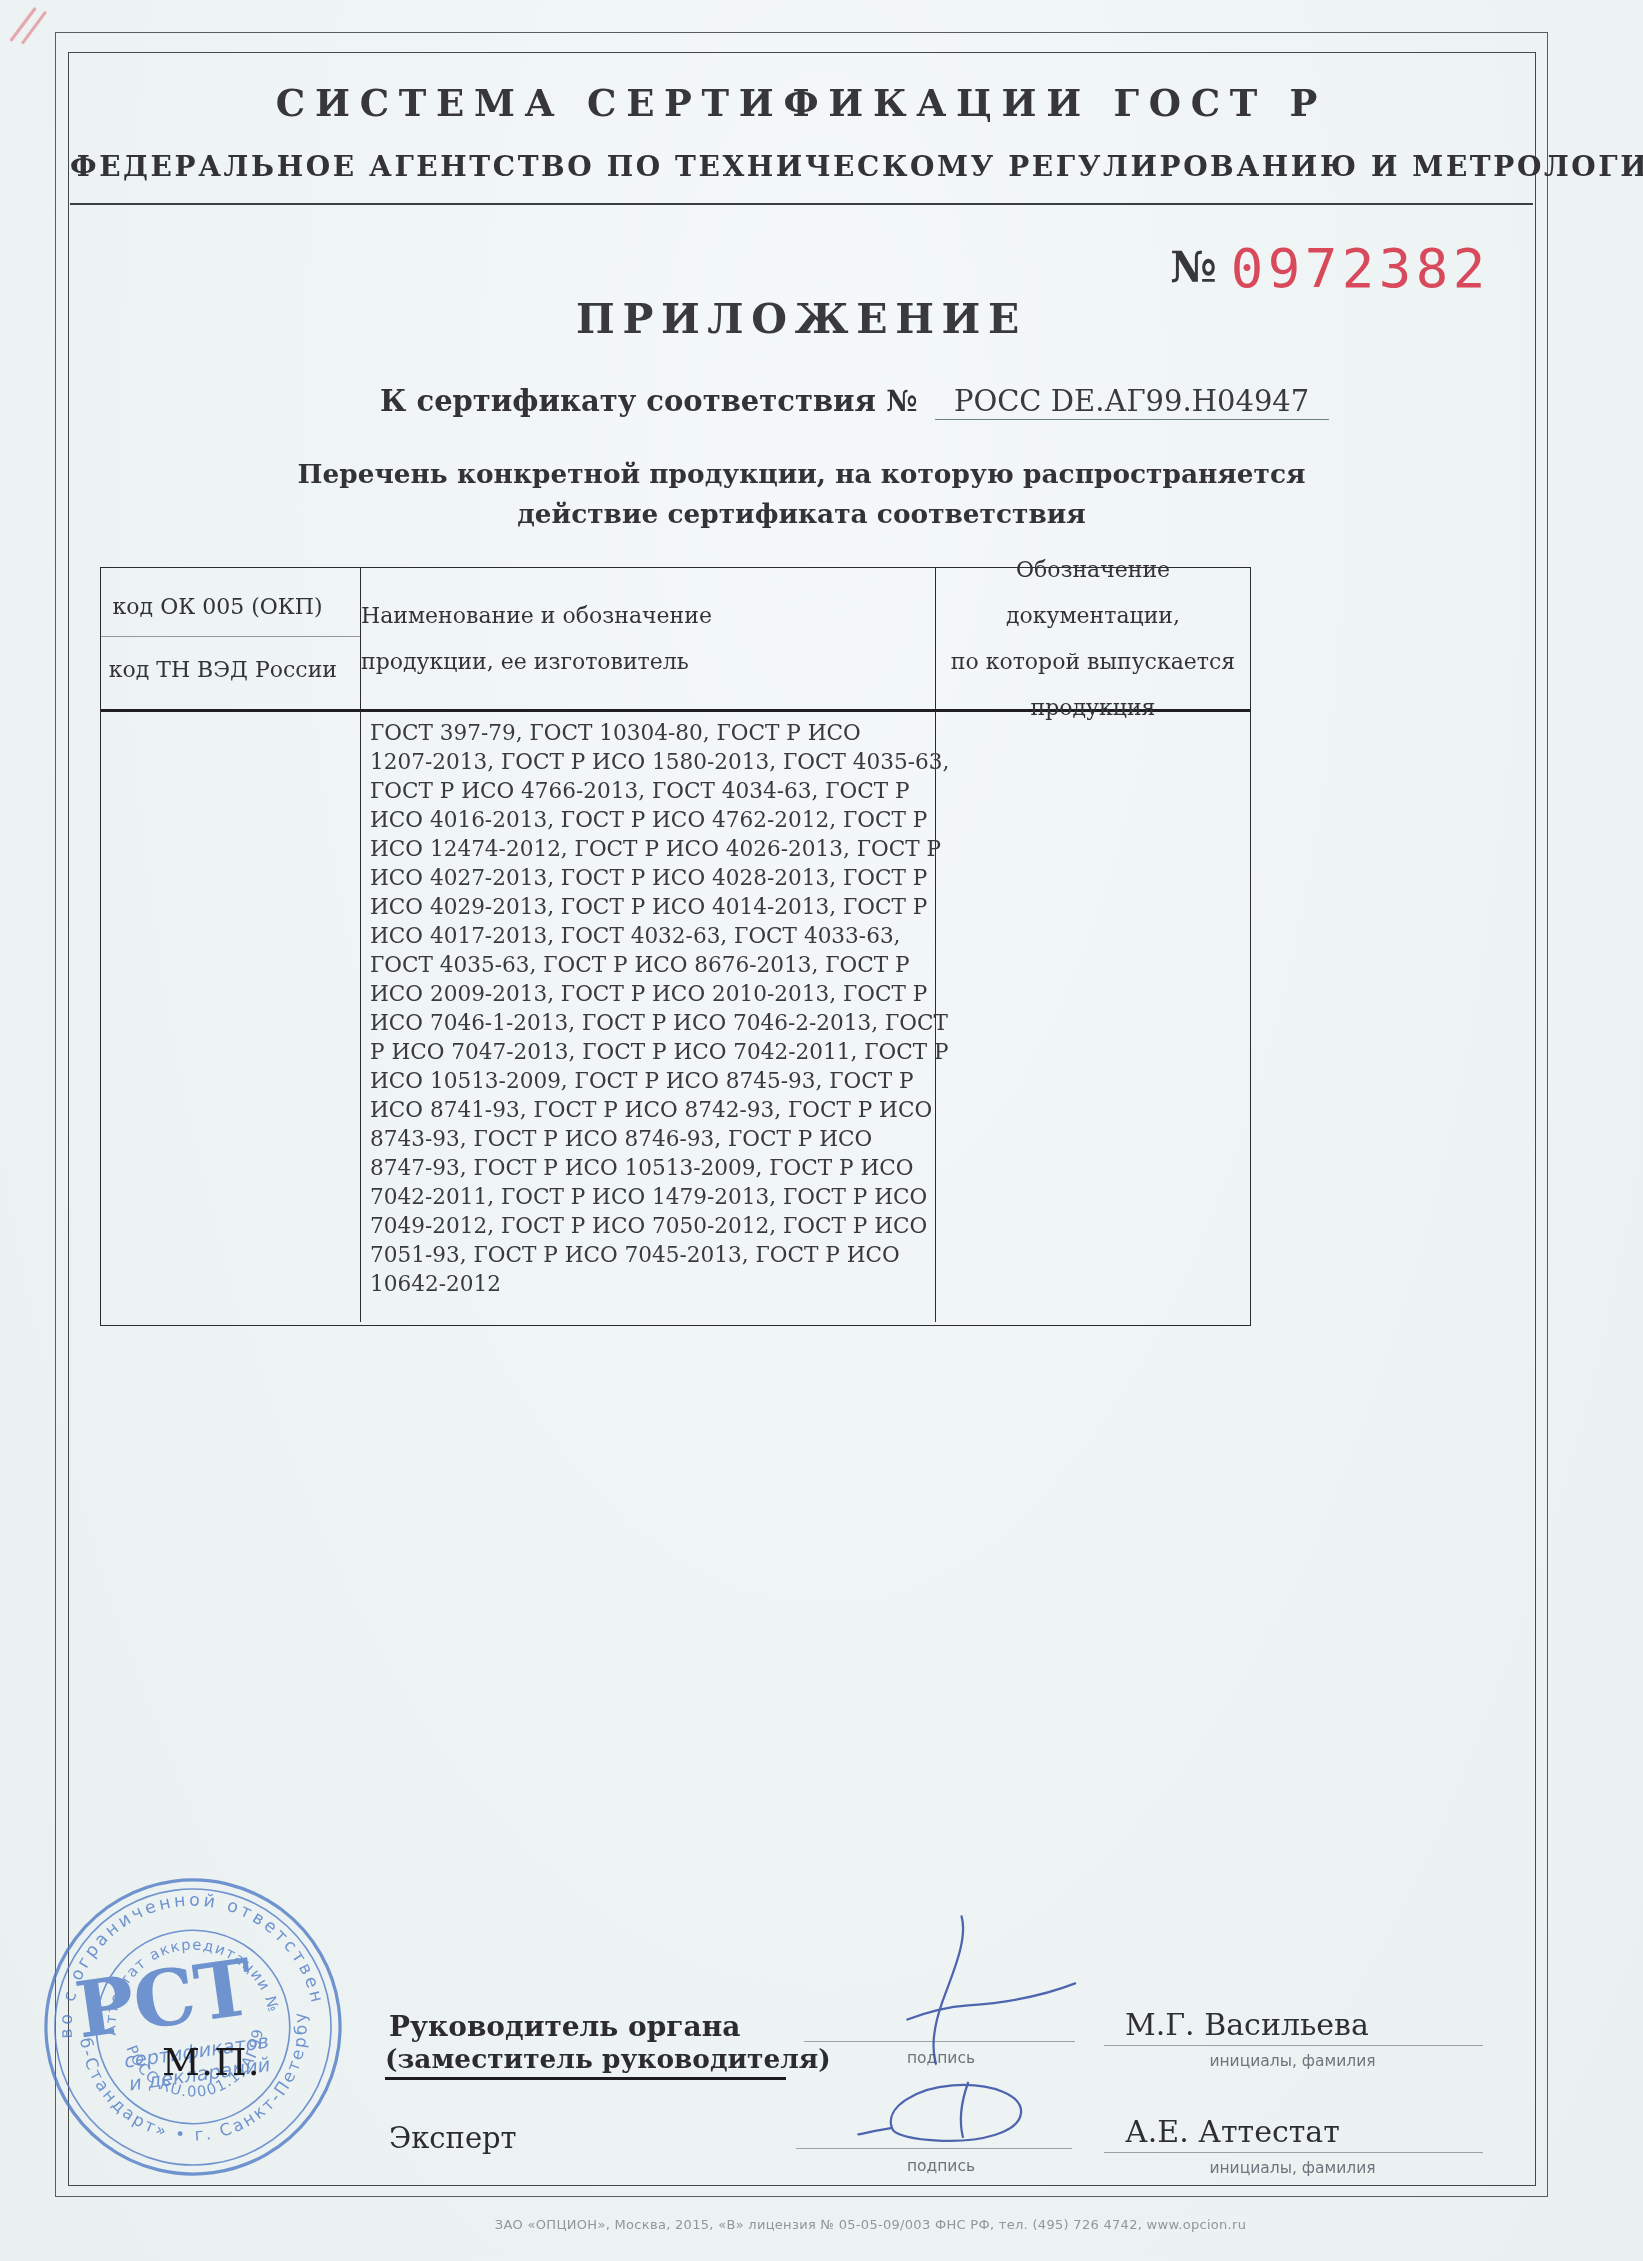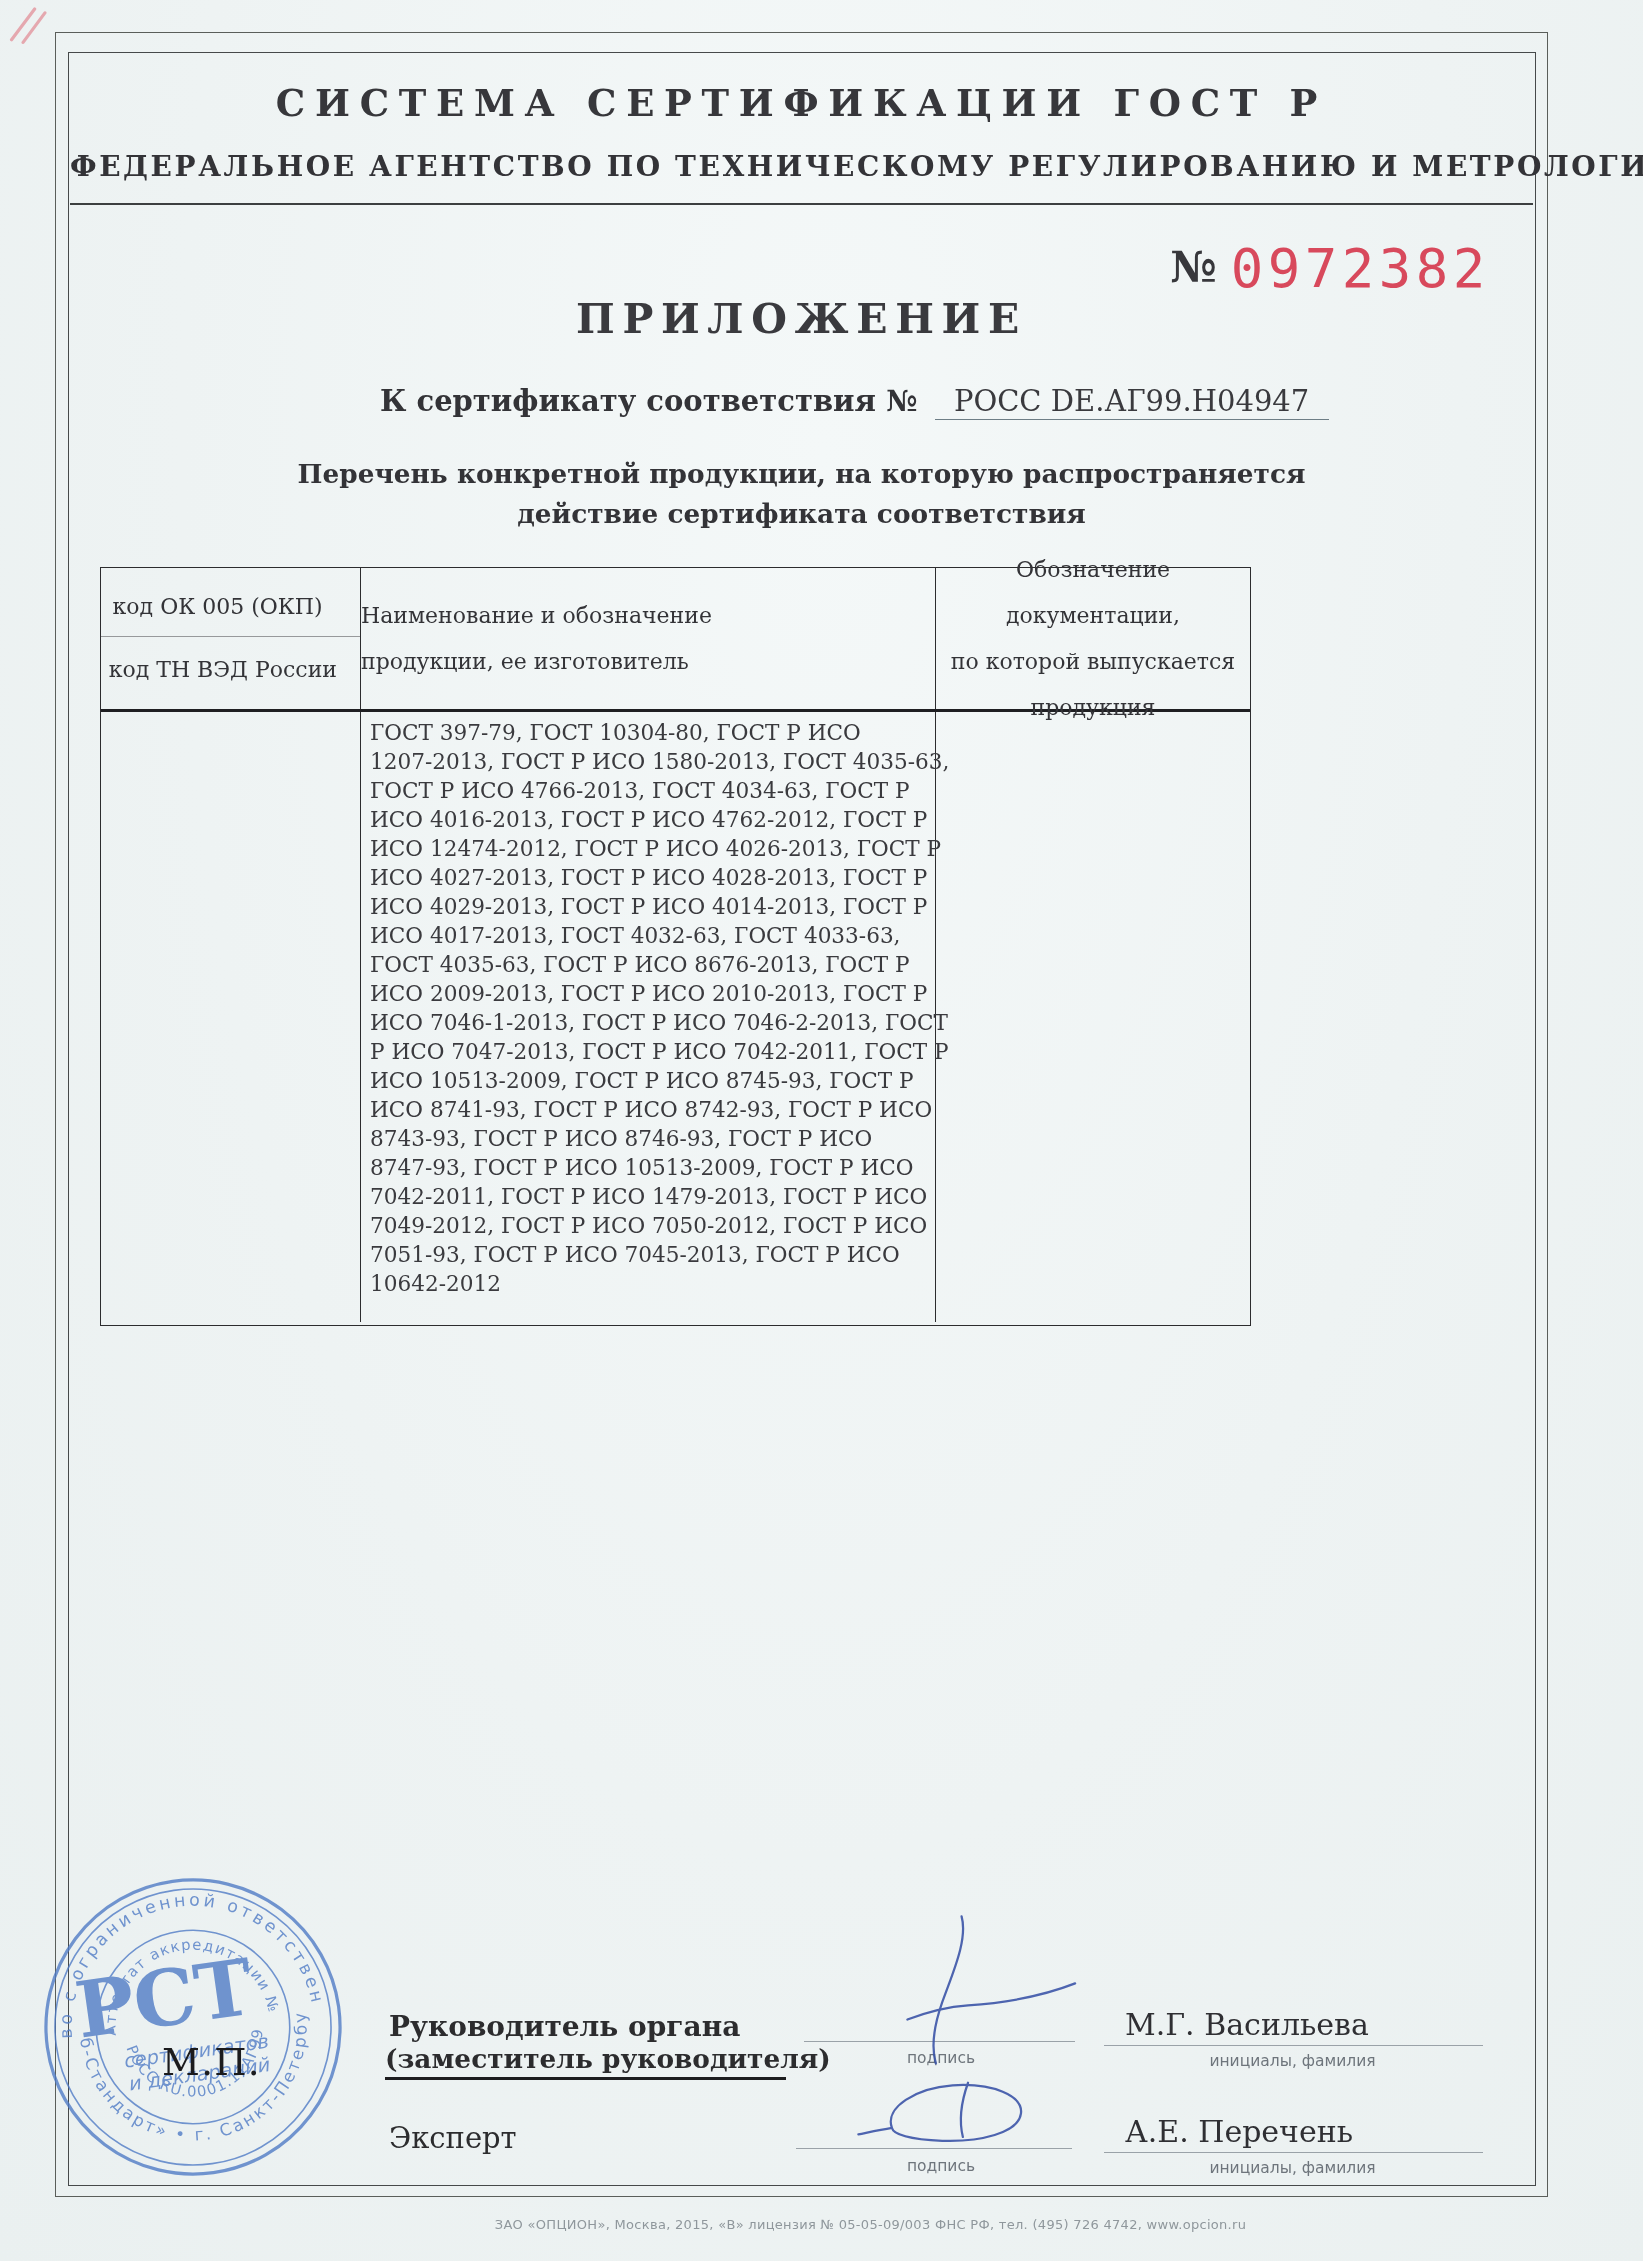--- a/index.html
+++ b/index.html
@@ -167,21 +167,21 @@
 
   <div class="abs sigline1"></div>
   <div class="abs cap cap1">подпись</div>
   <div class="abs sigline2"></div>
   <div class="abs cap cap2">подпись</div>
 
   <div class="abs name1">М.Г. Васильева</div>
   <div class="abs nameline1"></div>
   <div class="abs cap ncap1">инициалы, фамилия</div>
 
-  <div class="abs name2">А.Е. Перечень</div>
+  <div class="abs name2">А.Е. Аттестат</div>
   <div class="abs nameline2"></div>
   <div class="abs cap ncap2">инициалы, фамилия</div>
 
   <svg class="abs sig-svg" width="387" height="297" viewBox="1150 2950 600 460" xmlns="http://www.w3.org/2000/svg">
     <g stroke="#3c55a8" stroke-width="3.5" fill="none" opacity="0.9" stroke-linecap="round">
       <path d="M 1492 2972 C 1502 3008 1478 3060 1462 3105 C 1449 3142 1444 3172 1452 3200"></path>
       <path d="M 1408 3132 C 1442 3119 1472 3112 1502 3110 C 1562 3106 1622 3094 1668 3076"></path>
       <path d="M 1332 3310 C 1352 3306 1366 3303 1384 3300 C 1372 3268 1422 3238 1478 3234 C 1540 3230 1588 3250 1584 3278 C 1580 3308 1520 3322 1462 3320 C 1412 3318 1386 3310 1384 3300"></path>
       <path d="M 1502 3230 C 1492 3258 1487 3286 1494 3314"></path>
     </g>

